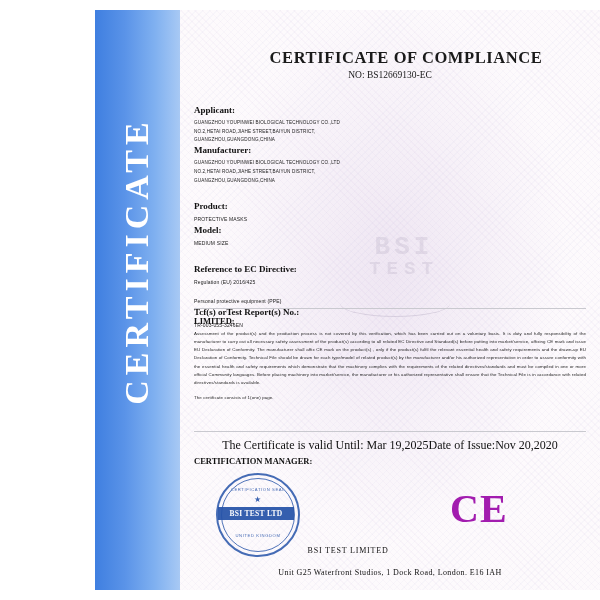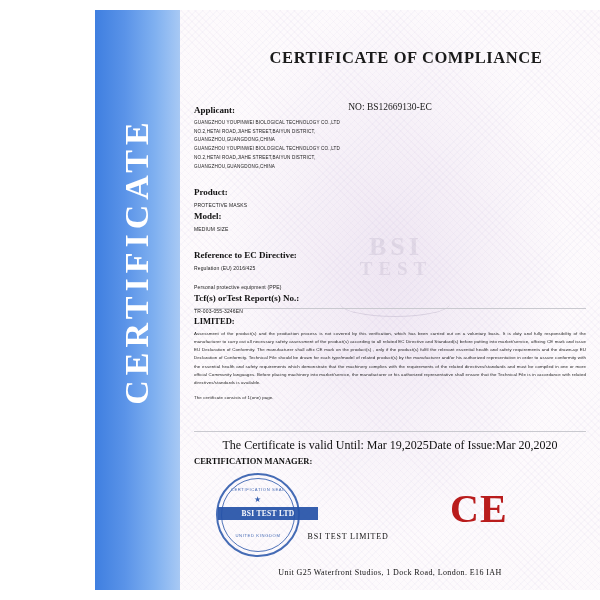--- a/index.html
+++ b/index.html
@@ -96,21 +96,20 @@
   }
   .subno {
     position: absolute;
     left: 0;
     top: 60px;
     width: 420px;
     text-align: center;
     font-family: "Liberation Serif", serif;
     font-size: 9.5px;
     color: #1a1a1a;
-    margin-top: 32px;
   }
   .fields {
     position: absolute;
     left: 14px;
     top: 95px;
     width: 400px;
   }
   .row {
     position: relative;
     display: flex;
@@ -214,21 +213,21 @@
     width: 74px; height: 74px;
     border-radius: 50%;
     border: 1px solid #2552a8;
     box-sizing: border-box;
     opacity: 0.8;
   }
   .stamp .banner {
     position: absolute;
     left: 10px;
     top: 42px;
-    width: 100px;
+    width: 76px;
     height: 13px;
     background: #2552a8;
     color: #fff;
     font-family: "Liberation Serif", serif;
     font-weight: bold;
     font-size: 7.5px;
     line-height: 13px;
     text-align: center;
     letter-spacing: 0.3px;
     opacity: 0.92;
@@ -253,27 +252,27 @@
     opacity: 0.9;
   }
   
   .ce {
     position: absolute;
     left: 270px;
     top: 475px;
     font-family: "Liberation Serif", serif;
     font-size: 40px;
     font-weight: bold;
-    color: #b91c1c;
+    color: #a21caf;
     letter-spacing: 1px;
   }
   .footer-company {
     position: absolute;
     left: 0;
-    top: 522px;
+    top: 536px;
     width: 336px;
     text-align: center;
     font-family: "Liberation Serif", serif;
     font-size: 8px;
     color: #111;
     letter-spacing: 0.8px;
   }
   .footer-addr {
     position: absolute;
     left: 0;
@@ -281,25 +280,25 @@
     width: 420px;
     text-align: center;
     font-family: "Liberation Serif", serif;
     font-size: 8px;
     color: #111;
     letter-spacing: 0.4px;
   }
   
   .watermark {
     position: absolute;
-    left: 116px;
+    left: 124px;
     top: 225px;
     width: 200px;
     text-align: center;
-    font-family: Liberation Serif, serif;
+    font-family: Liberation Mono, monospace;
     font-size: 26px;
     font-weight: bold;
     color: rgba(150,140,165,0.18);
     letter-spacing: 4px;
     line-height: 0.95;
     pointer-events: none;
   }
   .watermark .w2 { font-size: 19px; letter-spacing: 6px; }
   .wm-swirl {
     position: absolute;
@@ -340,20 +339,21 @@
       <div class="fields">
 
         <div class="row">
           <div class="col">
             <div class="flabel">Applicant:</div>
             <div class="fval" style="white-space: pre-line;">GUANGZHOU YOUPINWEI BIOLOGICAL TECHNOLOGY CO.,LTD
 NO.2,HETAI ROAD,JIAHE STREET,BAIYUN DISTRICT,
 GUANGZHOU,GUANGDONG,CHINA</div>
           </div>
           <div class="col">
+            <div class="flabel">Manufacturer:</div>
             <div class="fval" style="white-space: pre-line;">GUANGZHOU YOUPINWEI BIOLOGICAL TECHNOLOGY CO.,LTD
 NO.2,HETAI ROAD,JIAHE STREET,BAIYUN DISTRICT,
 GUANGZHOU,GUANGDONG,CHINA</div>
           </div>
         </div>
 
         <div class="spacer-14"></div>
 
         <div class="row">
           <div class="col">
@@ -394,21 +394,21 @@
       <div class="remarks-label">LIMITED:</div>
       <div class="remarks-body">
         <p>Assessment of the product(s) and the production process is not covered by this verification, which has been carried out on a voluntary basis. It is duty and fully responsibility of the manufacturer to carry out all necessary safety assessment of the product(s) according to all related EC Directive and Standard(s) before putting into market/service, affixing CE mark and issue EU Declaration of Conformity. The manufacturer shall affix CE mark on the product(s) , only if the product(s) fulfil the relevant essential health and safety requirements and the drawn-up EU Declaration of Conformity. Technical File should be drawn for each type/model of related product(s) by the manufacturer and/or his authorized representative in order to assure conformity with the essential health and safety requirements which demonstrate that the machinery complies with the requirements of the related directives/standards and must be compiled in one or more official Community languages. Before placing machinery into market/service, the manufacturer or his authorized representative shall ensure that the Technical File is in accordance with related directives/standards is available.</p>
         <p>The certificate consists of 1(one) page.</p>
       </div>
 
       <div class="hr-thin" style="top: 421px;"></div>
 
       <div class="valid-row">
         <div>The Certificate is valid Until: Mar  19,2025</div>
-        <div>Date of Issue:Mar 20,2020</div>
+        <div>Date of Issue:Nov 20,2020</div>
       </div>
 
       <div class="manager">CERTIFICATION MANAGER:</div>
 
       <div class="stamp">
         <div class="ring"></div>
         <div class="ring2"></div>
         <div class="toptext">CERTIFICATION  SEAL</div>
         <div class="star">★</div>
         <div class="banner">BSI TEST LTD</div>

